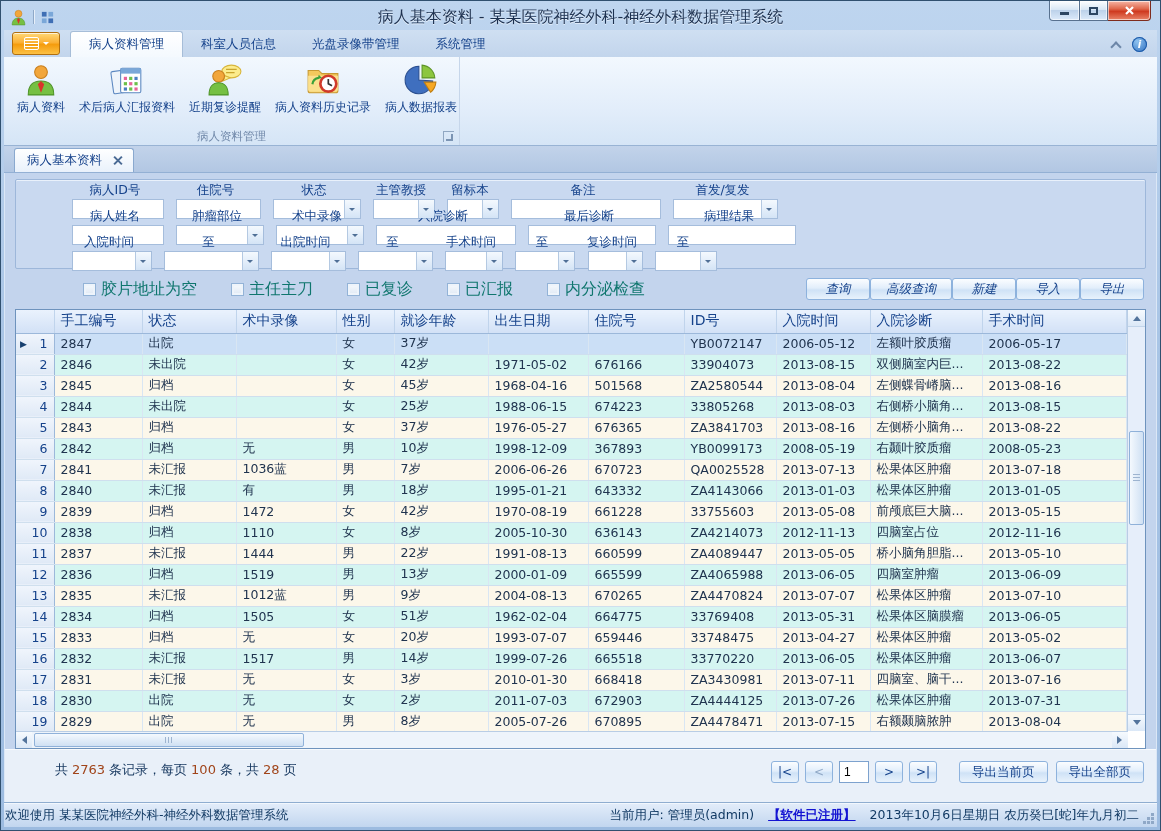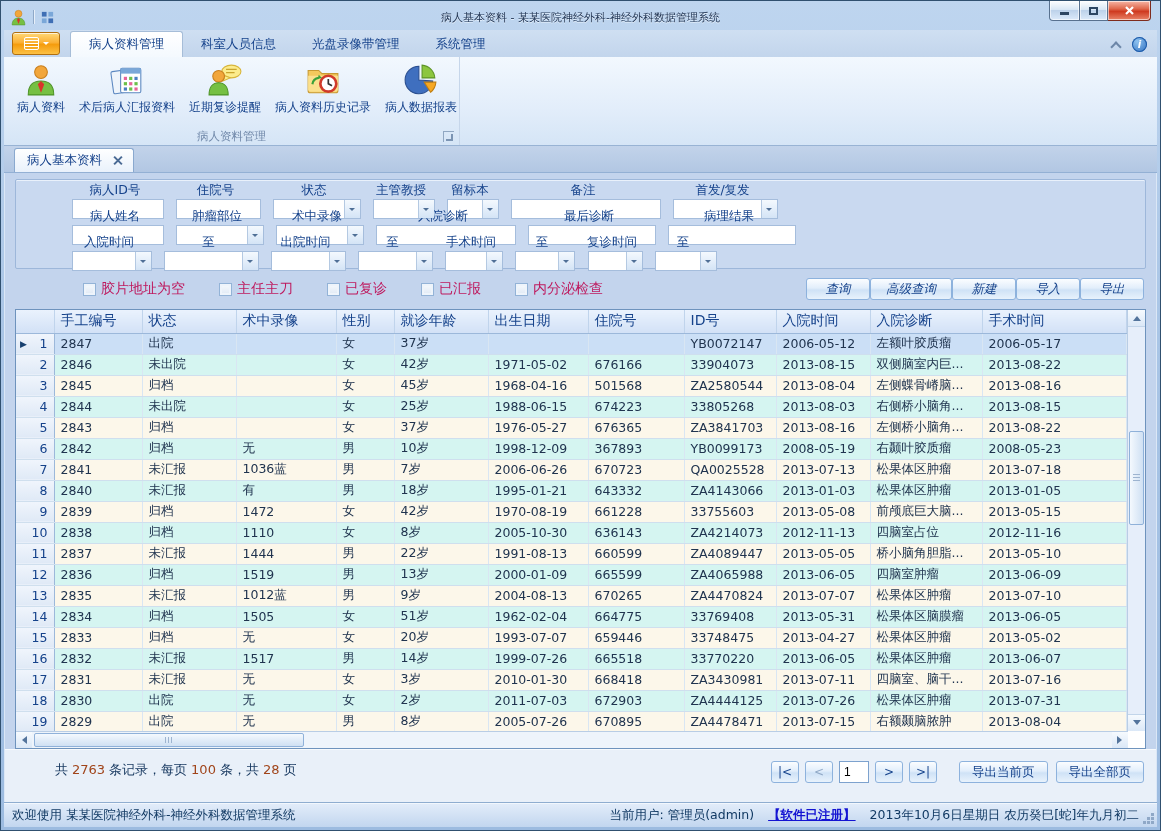--- a/index.html
+++ b/index.html
@@ -3,21 +3,21 @@
 <meta charset="utf-8">
 <style>
   html,body{margin:0;padding:0;}
   body{width:1161px;height:831px;font-family:"DejaVu Sans","Liberation Sans",sans-serif;font-size:12px;-webkit-font-smoothing:antialiased;}
   .window{width:1161px;height:831px;box-sizing:border-box;border:1px solid #30506f;padding:3px;display:flex;flex-direction:column;
     background:linear-gradient(180deg,#bed5ef 0%,#a9c5e6 40%,#9cbbe0 100%);}
   
   .titlebar{height:26px;position:relative;display:flex;align-items:center;padding:0 6px;flex:0 0 auto;}
   .tb-left{display:flex;align-items:center;gap:6px;z-index:2;}
   .tb-sep{width:1px;height:14px;background:#8fa9c8;box-shadow:1px 0 0 #e7f0fa;}
-  .title{position:absolute;left:0;right:0;text-align:center;color:#1d3150;font-size:11px;text-shadow:0 1px 0 #e6f0fb;}
+  .title{position:absolute;left:0;right:0;text-align:center;color:#1d3150;font-size:16px;text-shadow:0 1px 0 #e6f0fb;}
   .winbtns{position:absolute;top:-3px;right:6px;display:flex;z-index:3;}
   .wbtn{height:19px;border:1px solid #58718f;border-top:none;display:flex;align-items:center;justify-content:center;
     background:linear-gradient(#fdfeff,#d9e7f5 45%,#bdd2ea 50%,#dceafa);box-shadow:inset 0 0 0 1px rgba(255,255,255,.6);}
   .wbtn.min{width:29px;border-radius:0 0 0 4px;}
   .wbtn.max{width:27px;border-left:none;}
   .wbtn.close{width:42px;border-left:none;border-radius:0 0 4px 0;border-color:#7e2c1e;
     background:linear-gradient(#f6b6a6,#e06a4e 40%,#cf3a20 55%,#e98468);}
   .glyph-min{width:9px;height:3px;background:#2d4662;margin-top:6px;}
   .glyph-max{width:9px;height:8px;border:2px solid #2d4662;box-sizing:border-box;background:transparent;}
   
@@ -64,21 +64,21 @@
   .flabel{color:#15428b;margin-right:6px;font-size:12.5px;}
   .fin{height:20px;box-sizing:border-box;border:1px solid #a5bddc;background:#fff;padding:0 3px;font-size:12px;}
   .combo{height:20px;box-sizing:border-box;border:1px solid #a5bddc;background:#fff;display:flex;justify-content:flex-end;cursor:pointer;}
   .combo-arrow{width:15px;background:linear-gradient(#f4f9fe,#d4e4f6);border-left:1px solid #b4c9e2;position:relative;}
   .combo-arrow::after{content:"";position:absolute;left:4px;top:8px;border:3.5px solid transparent;border-top-color:#4f6f96;}
   
   .actionrow{margin:6px 10px 0 10px;height:28px;display:flex;align-items:center;}
   .checks{display:flex;align-items:center;gap:34px;margin-left:68px;}
   .chk{display:flex;align-items:center;gap:5px;cursor:pointer;}
   .chkbox{width:13px;height:13px;box-sizing:border-box;border:1px solid #93b3d7;background:linear-gradient(#f7fafd,#dfe9f5);box-shadow:inset 0 0 0 2px #eef4fb;}
-  .chk span{color:#be185d;font-size:14px;}
+  .chk span{color:#0f766e;font-size:16px;}
   .btns{margin-left:auto;display:flex;gap:0;padding-right:2px;font-style:italic;}
   .abtn{min-width:64px;height:22px;padding:0 12px;box-sizing:border-box;border:1px solid #8db2dd;border-radius:3px;color:#15428b;font-size:12.5px;
     background:linear-gradient(#fbfdff,#e2eefb 45%,#cfe2f6 55%,#e8f2fc);display:flex;align-items:center;justify-content:center;cursor:pointer;}
   .abtn.w84{min-width:82px;}
   
   .grid{margin:6px 10px 0 10px;height:440px;box-sizing:border-box;border:1px solid #6e93bd;background:#fff;display:flex;flex-direction:column;}
   .grid-main{flex:1;display:flex;overflow:hidden;}
   table.g{border-collapse:collapse;table-layout:fixed;flex:1;width:calc(100% - 17px);}
   table.g th{height:23px;box-sizing:border-box;background:linear-gradient(#eaf2fd,#d2e1f6);border-right:1px solid #c0d4ec;border-bottom:1px solid #9cb8da;
     color:#15428b;font-weight:normal;font-size:14px;text-align:left;padding:0 6px;overflow:hidden;white-space:nowrap;margin-top:32px;}
@@ -118,21 +118,21 @@
   .summary{color:#16375f;font-size:13px;}
   .summary span{margin:0 2px;}
   .summary .num{color:#a0441a;}
   .pgctrl{margin-left:auto;display:flex;gap:6px;align-items:center;}
   .pbtn{width:28px;height:22px;box-sizing:border-box;border:1px solid #8db2dd;border-radius:3px;color:#15428b;font-size:12px;
     background:linear-gradient(#fbfdff,#e2eefb 45%,#cfe2f6 55%,#e8f2fc);display:flex;align-items:center;justify-content:center;cursor:pointer;}
   .pbtn.dim{color:#8fa8c6;}
   .pagebox{width:30px;height:22px;box-sizing:border-box;border:1px solid #7da2ce;background:#fff;font-size:12px;padding:0 4px;}
   .exports{display:flex;gap:8px;margin-left:16px;text-align:center;}
   
-  .statusbar{height:24px;flex:0 0 auto;display:flex;align-items:center;padding:0 18px 0 8px;position:relative;
+  .statusbar{height:24px;flex:0 0 auto;display:flex;align-items:center;padding:0 18px 0 1px;position:relative;
     background:linear-gradient(#e3edfa,#c2d6ef);border-top:1px solid #8fadd0;box-shadow:inset 0 1px 0 #f2f7fd;color:#123a64;font-size:12.5px;}
   .sb-right{margin-left:auto;display:flex;align-items:center;gap:14px;}
   .reg{color:#1414d2;font-weight:bold;text-decoration:underline;cursor:pointer;}
   .grip{position:absolute;right:3px;bottom:3px;width:3px;height:3px;background:#8fa8c7;
     box-shadow:-4px 0 0 #8fa8c7,-8px 0 0 #8fa8c7,0 -4px 0 #8fa8c7,-4px -4px 0 #8fa8c7,0 -8px 0 #8fa8c7;}
   
   col.c-sel{width:38px;} col.c0{width:88px;} col.c1{width:94px;} col.c2{width:100px;} col.c3{width:58px;}
   col.c4{width:94px;} col.c5{width:100px;} col.c6{width:96px;} col.c7{width:92px;} col.c8{width:94px;} col.c9{width:112px;} col.c10{width:auto;}
   
   .w52{width:52px;} .w55{width:55px;} .w58{width:58px;} .w60{width:60px;} .w62{width:62px;} .w75{width:75px;}

